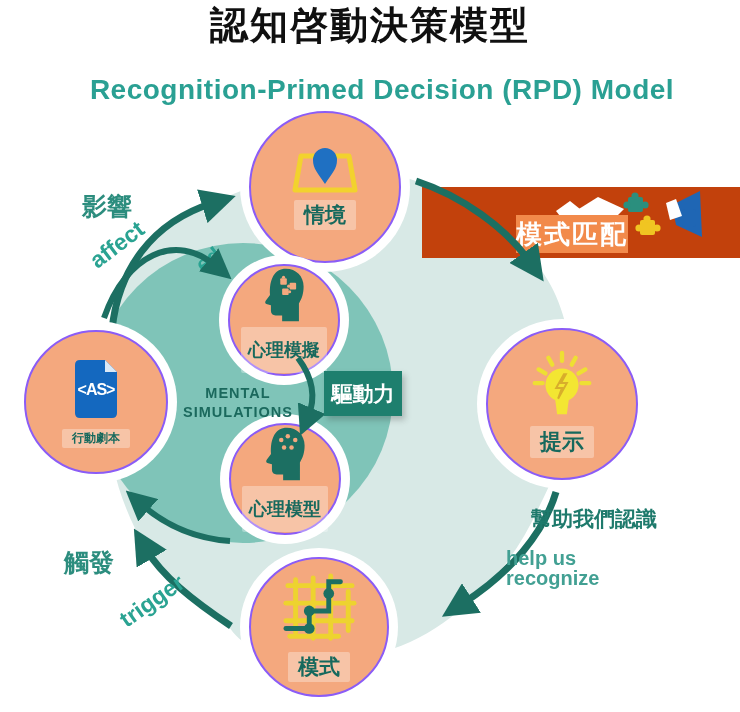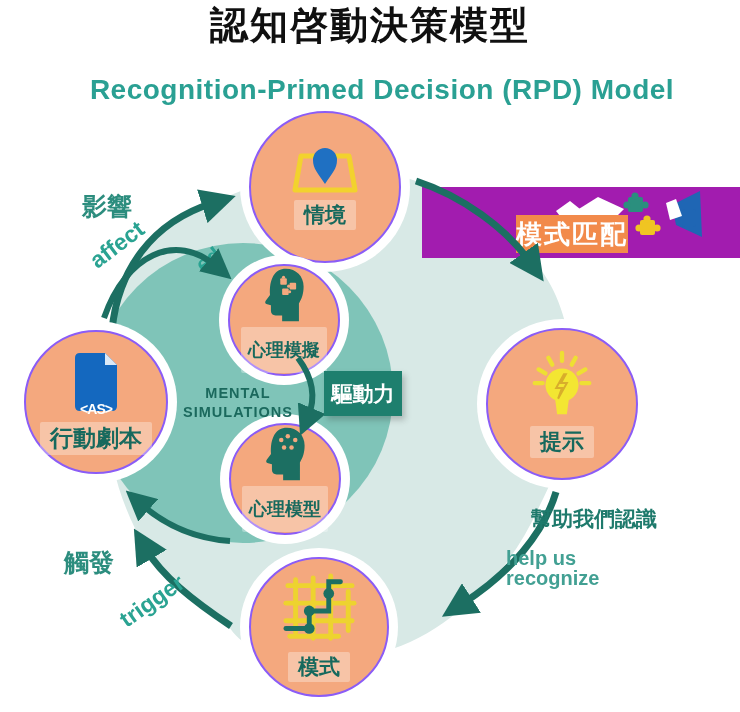--- a/index.html
+++ b/index.html
@@ -19,29 +19,29 @@
   .node .tag{background:rgba(255,255,255,.32);color:#17695d;font-weight:700;
     padding:1px 10px;border-radius:2px;white-space:nowrap;margin-top:4px;}
   .n-situation{left:249px;top:111px;width:152px;height:152px;}
   .n-mentalsim{left:228px;top:264px;width:112px;height:112px;}
   .n-action{left:24px;top:330px;width:144px;height:144px;}
   .n-cues{left:486px;top:328px;width:152px;height:152px;justify-content:center;}
   .n-mentalmodel{left:229px;top:423px;width:112px;height:112px;}
   .n-pattern{left:249px;top:557px;width:140px;height:140px;}
   .n-situation .tag{font-size:21px;}
   .n-mentalsim .tag,.n-mentalmodel .tag{font-size:18px;padding:11px 7px;}
-  .n-action .tag{font-size:23px;}
+  .n-action .tag{font-size:12px;}
   .n-cues .tag{font-size:22px;}
   .n-pattern .tag{font-size:21px;}
   .doc-wrap{position:relative;}
   .as-text{position:absolute;left:0;top:24px;width:54px;text-align:center;color:#fff;
-    font-weight:700;font-size:14px;letter-spacing:-1px;margin-top:27px;}
+    font-weight:700;font-size:16px;letter-spacing:-1px;}
 
   
-  .banner{position:absolute;left:422px;top:187px;width:318px;height:71px;background:#a21caf;z-index:2;}
+  .banner{position:absolute;left:422px;top:187px;width:318px;height:71px;background:#c2410c;z-index:2;}
   .banner-box{position:absolute;left:94px;top:28px;width:112px;height:38px;background:#f28a4b;
     color:#fff;font-size:26px;font-weight:700;letter-spacing:2px;
     display:flex;align-items:center;justify-content:center;}
   .hands{position:absolute;left:132px;top:2px;}
 
   
   .flab{position:absolute;font-weight:700;z-index:5;white-space:pre-line;}
   .teal-dk{color:#2c8d7e;}
   .teal-md{color:#2aa392;}
   .lab-affect-zh{left:82px;top:190px;font-size:25px;}

